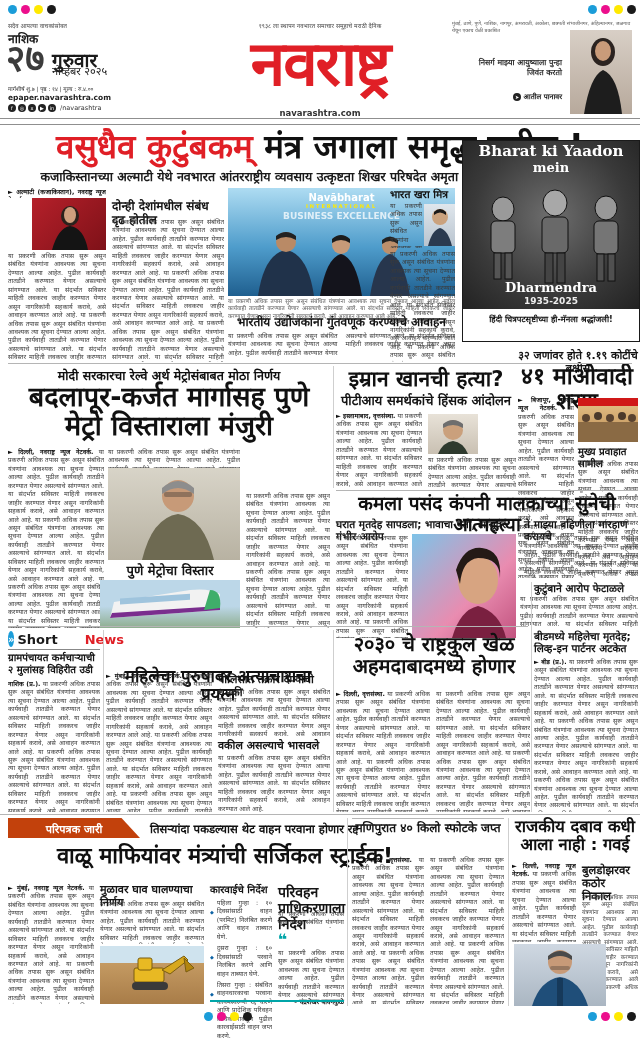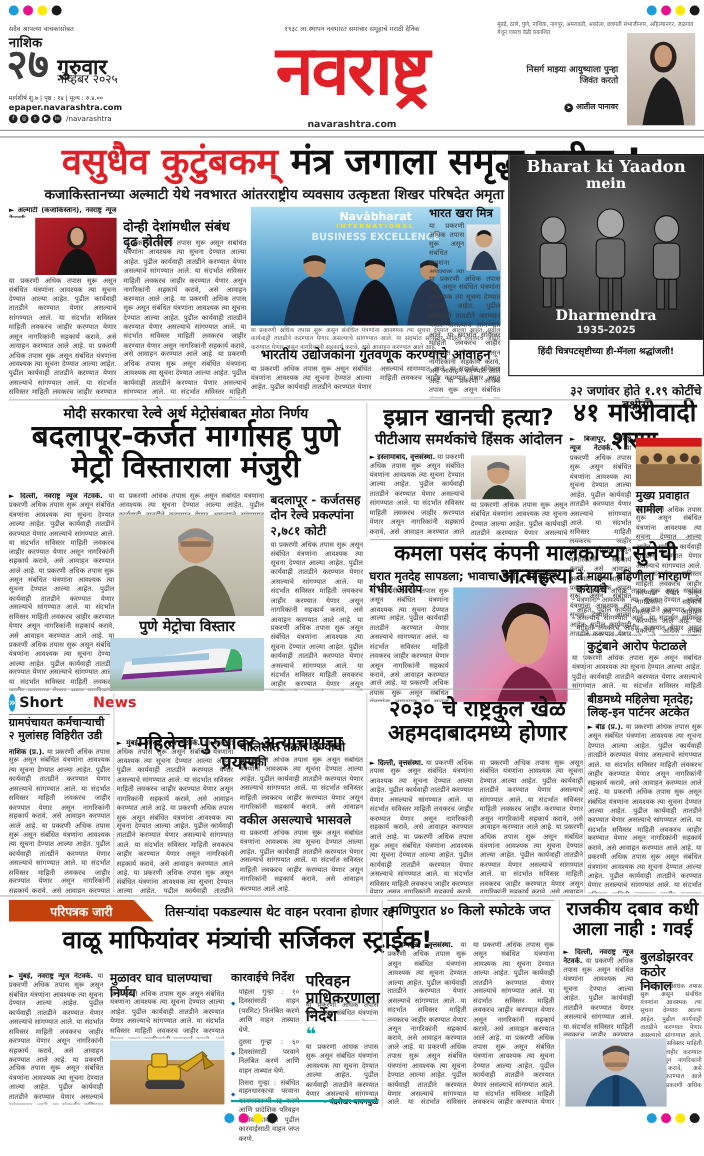--- a/index.html
+++ b/index.html
@@ -189,21 +189,20 @@
   </div>
   <div class="abs subhead center" style="left:100px;top:564px;width:140px;font-size:13px;">पुणे मेट्रोचा विस्तार</div>
   <div class="ph" style="left:100px;top:580px;width:140px;height:48px;background:linear-gradient(180deg,#bcd7e8 55%,#8fae8f 100%);">
     <svg width="140" height="48">
       <path d="M10 38 L120 30 L120 14 Q110 8 90 10 L14 22 Z" fill="#f2f2f2"></path>
       <path d="M10 38 L120 30 L120 26 L12 33 Z" fill="#7a2e8e"></path>
       <path d="M110 10 Q122 10 120 28 L104 30 Z" fill="#3fae6a"></path>
       <rect x="20" y="20" width="70" height="6" fill="#9fc4dd" transform="skewY(-4)"></rect>
     </svg>
   </div>
-  <div class="abs subhead" style="left:246px;top:448px;width:84px;font-size:11px;line-height:1.25;">बदलापूर - कर्जतसह दोन रेल्वे प्रकल्पांना २,७८१ कोटी</div>
   <div class="abs greek" style="left:246px;top:492px;width:84px;height:136px;">या प्रकरणी अधिक तपास सुरू असून संबंधित यंत्रणांना आवश्यक त्या सूचना देण्यात आल्या आहेत. पुढील कार्यवाही तातडीने करण्यात येणार असल्याचे सांगण्यात आले. या संदर्भात सविस्तर माहिती लवकरच जाहीर करण्यात येणार असून नागरिकांनी सहकार्य करावे, असे आवाहन करण्यात आले आहे. या प्रकरणी अधिक तपास सुरू असून संबंधित यंत्रणांना आवश्यक त्या सूचना देण्यात आल्या आहेत. पुढील कार्यवाही तातडीने करण्यात येणार असल्याचे सांगण्यात आले. या संदर्भात सविस्तर माहिती लवकरच जाहीर करण्यात येणार असून नागरिकांनी सहकार्य करावे, असे आवाहन करण्यात आले आहे.</div>
 
   <div class="rule-v" style="left:333px;top:366px;height:122px;"></div>
   <div class="abs hl center" style="left:336px;top:368px;width:180px;font-size:21px;">इम्रान खानची हत्या?</div>
   <div class="abs subhead center" style="left:336px;top:394px;width:180px;font-size:13px;">पीटीआय समर्थकांचे हिंसक आंदोलन</div>
   <div class="abs greek" style="left:336px;top:412px;width:86px;height:76px;"><b>► इस्लामाबाद, वृत्तसंस्था.</b> <span>या प्रकरणी अधिक तपास सुरू असून संबंधित यंत्रणांना आवश्यक त्या सूचना देण्यात आल्या आहेत. पुढील कार्यवाही तातडीने करण्यात येणार असल्याचे सांगण्यात आले. या संदर्भात सविस्तर माहिती लवकरच जाहीर करण्यात येणार असून नागरिकांनी सहकार्य करावे, असे आवाहन करण्यात आले आहे.</span></div>
   <div class="ph" style="left:428px;top:414px;width:50px;height:40px;background:linear-gradient(180deg,#e8e2d8,#c9c0b2);">
     <svg width="50" height="40">
       <circle cx="25" cy="16" r="10" fill="#caa07c"></circle>
         <path d="M15 10 Q25 2 35 10 L35 14 Q25 8 15 14 Z" fill="#6e6e6e"></path>

